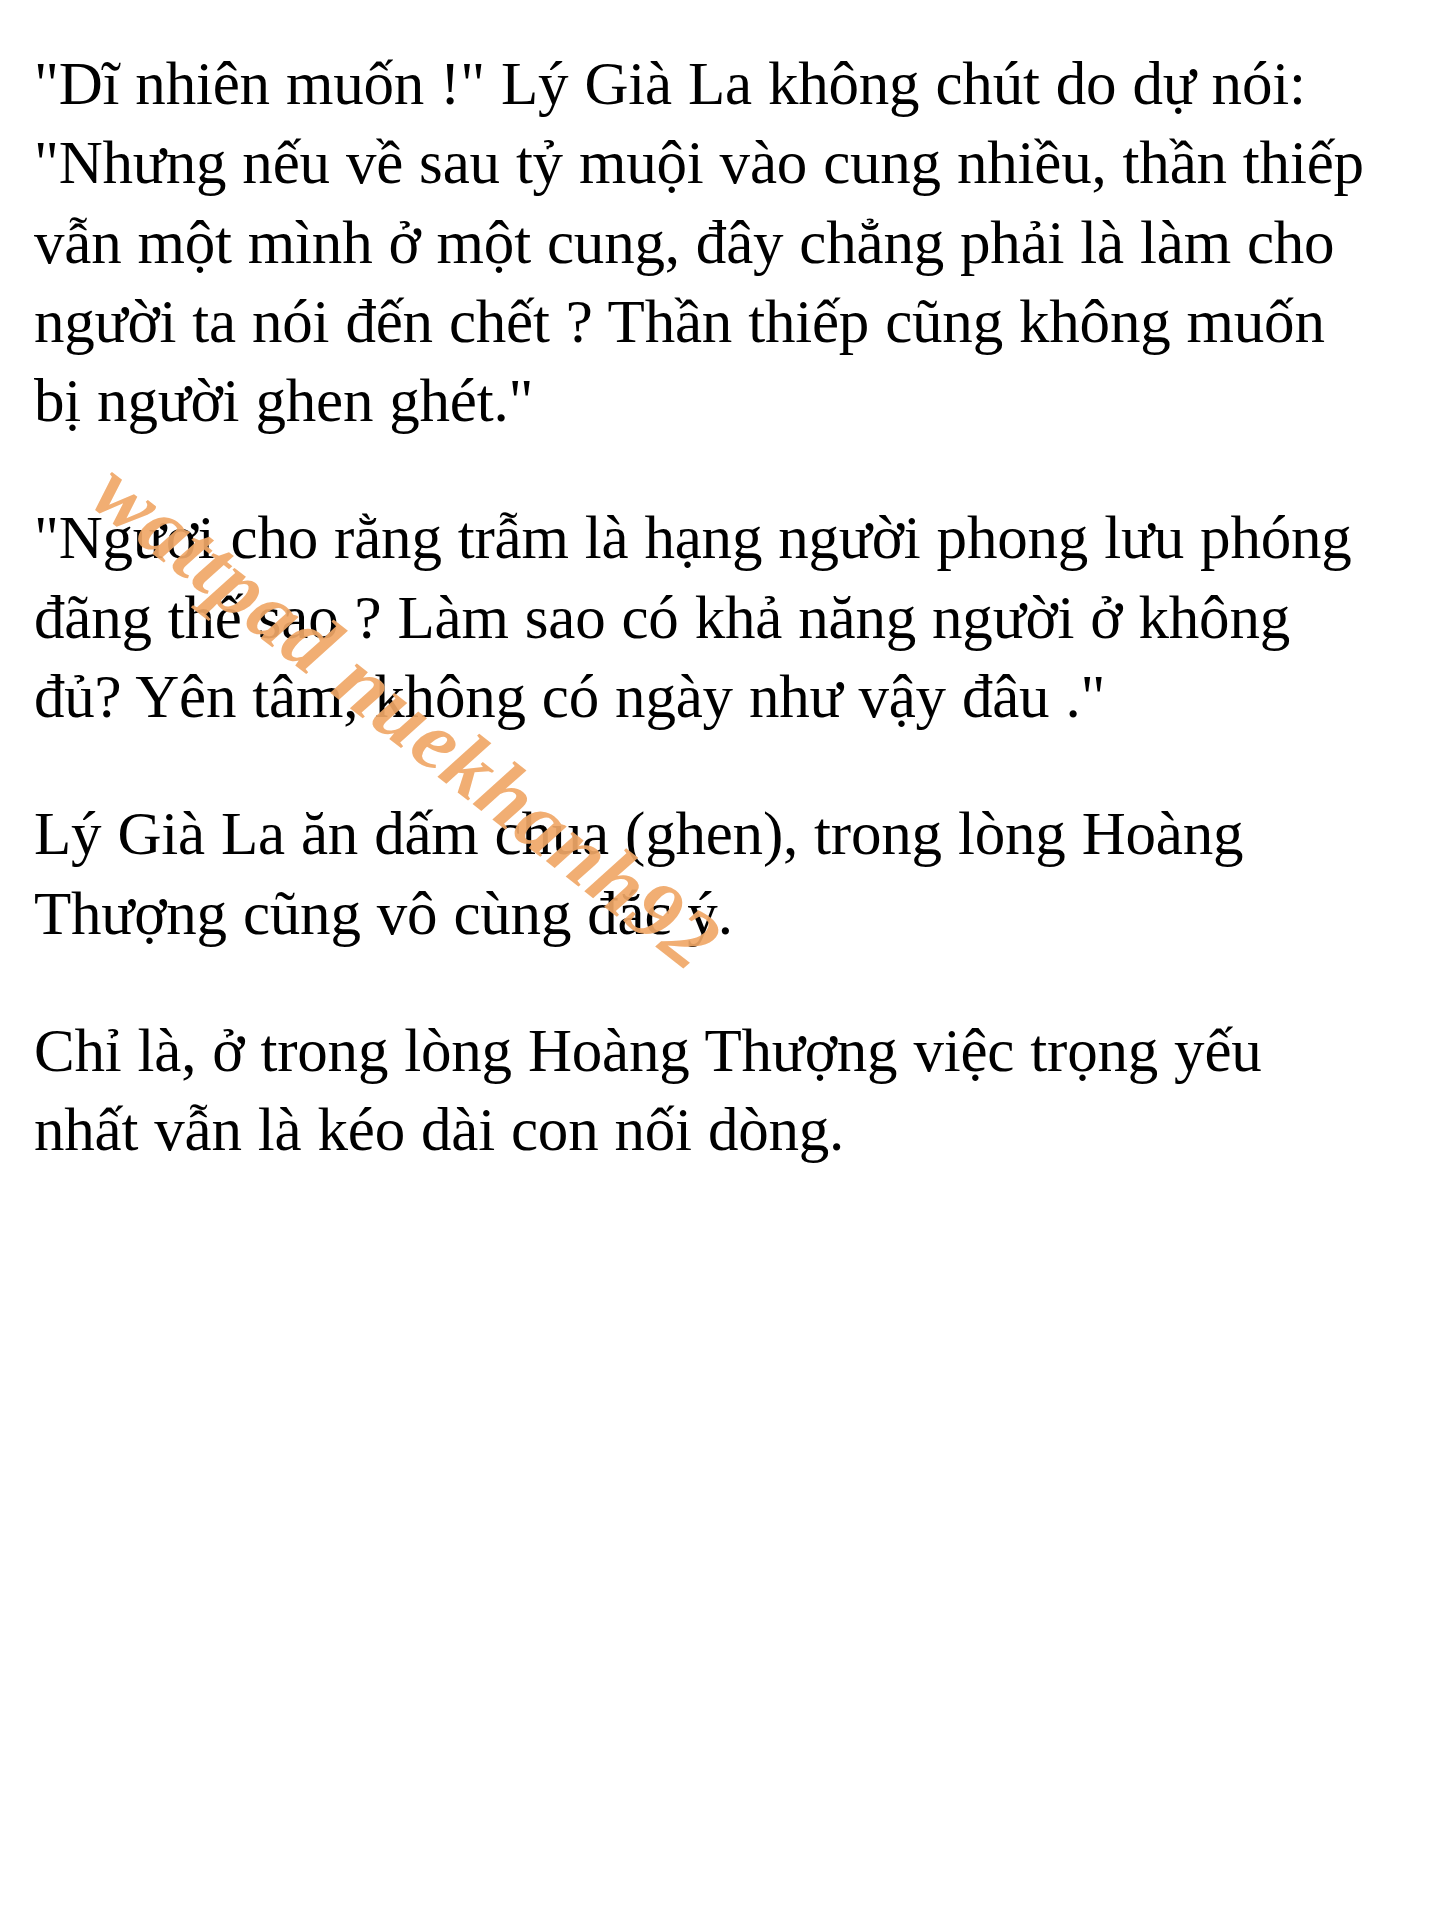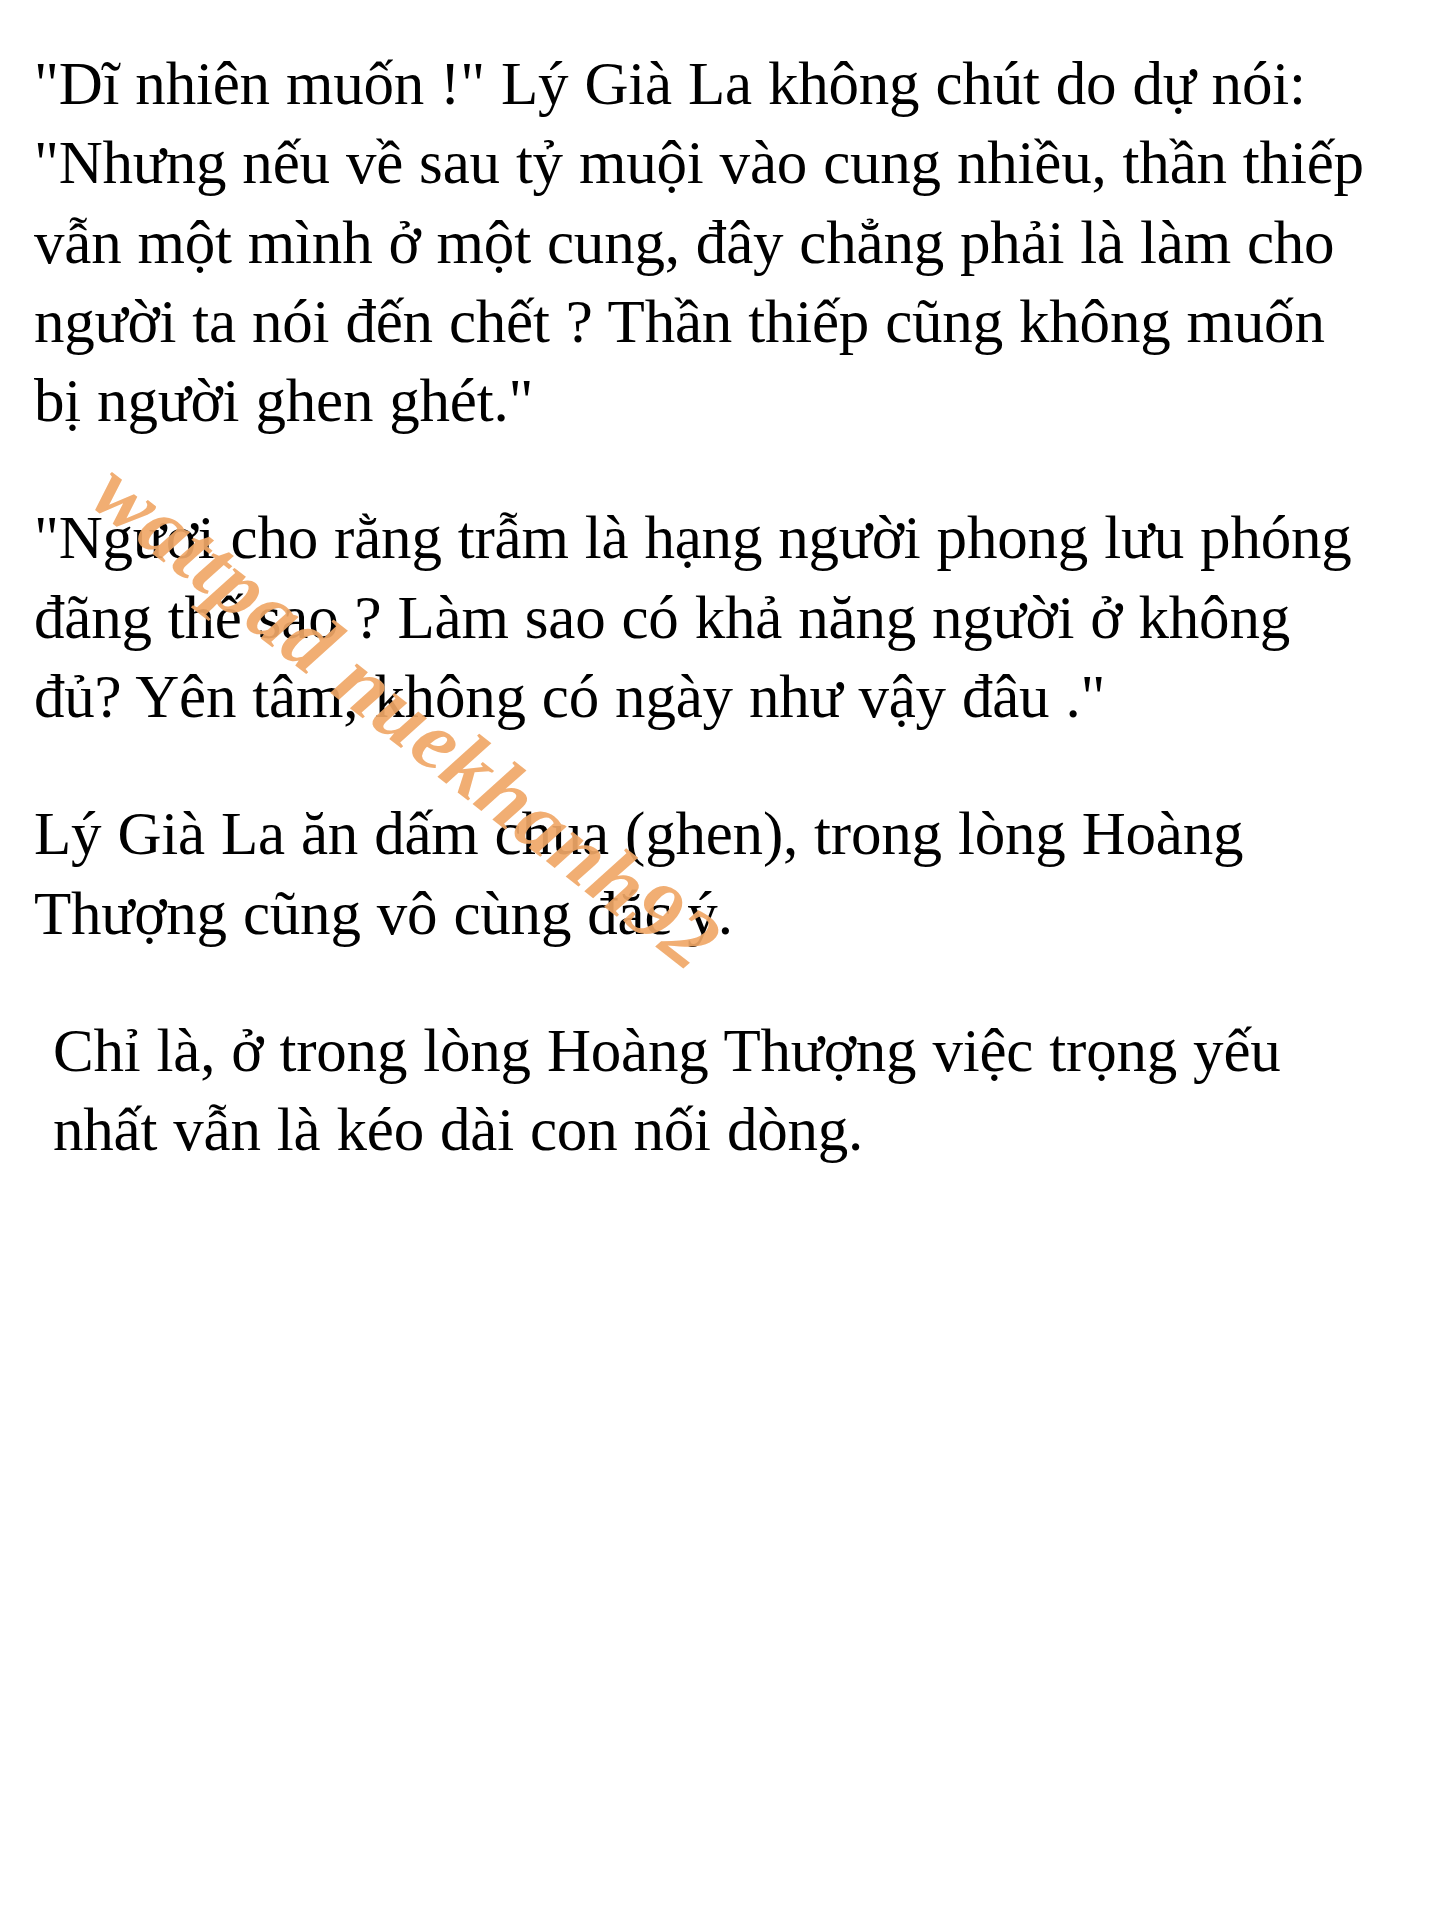--- a/index.html
+++ b/index.html
@@ -32,21 +32,20 @@
     font-size: 61px;
     line-height: 1.30;
     color: #000000;
     margin: 0 0 58px 0;
     letter-spacing: -0.2px;
     word-spacing: 1px;
   }
 
   .para:last-child {
     margin-bottom: 0;
-    margin-left: 19px;
   }
 
   
   #watermark {
     position: absolute;
     z-index: 5;
     top: 0;
     left: 0;
     width: 1440px;
     height: 1920px;

